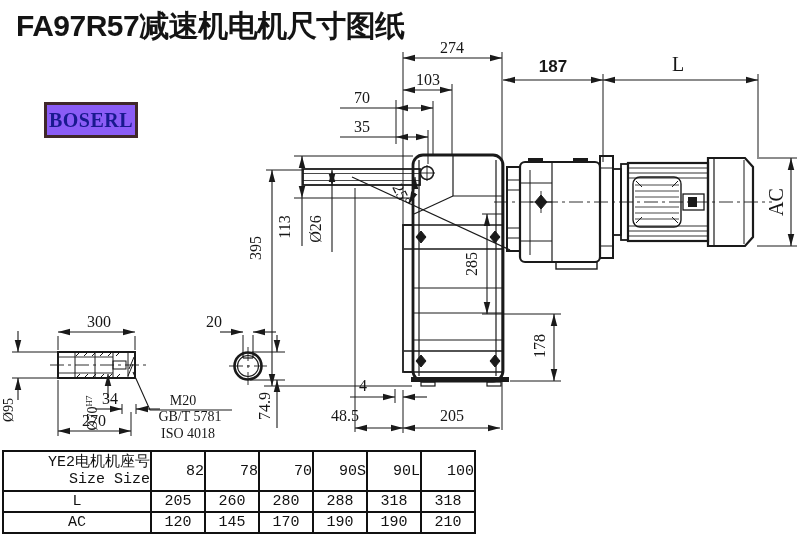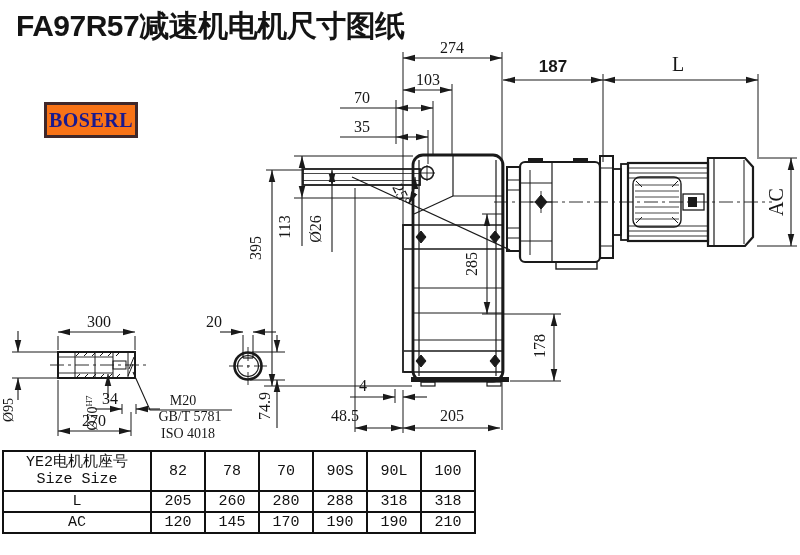--- a/index.html
+++ b/index.html
@@ -3,30 +3,30 @@
 <meta charset="utf-8">
 <style>
   html,body{margin:0;padding:0;background:#ffffff;}
   #stage{position:relative;width:800px;height:555px;background:#ffffff;overflow:hidden;
          font-family:"Liberation Sans","DejaVu Sans",sans-serif;}
   #title{position:absolute;left:16px;top:6px;font-size:30px;font-weight:bold;color:#141414;
          letter-spacing:-0.5px;white-space:nowrap;}
   #logo{position:absolute;left:44px;top:102px;width:88px;height:30px;border:3px solid #40282a;
         display:flex;align-items:center;justify-content:center;
         font-family:"Liberation Serif","DejaVu Serif",serif;font-weight:bold;font-size:20px;
-        color:#19198f;letter-spacing:0.5px;background:#f97316;}
+        color:#19198f;letter-spacing:0.5px;background:#8b5cf6;}
   svg text{font-family:"Liberation Serif","DejaVu Serif",serif;font-size:16px;fill:#171717;}
   svg text.bold{font-family:"Liberation Sans","DejaVu Sans",sans-serif;font-weight:bold;font-size:17px;}
   svg text.big{font-size:20px;}
   svg text.sm{font-size:14px;}
   #spec-table{position:absolute;left:2px;top:450px;border-collapse:collapse;table-layout:fixed;
         font-family:"Liberation Mono","DejaVu Sans Mono",monospace;font-size:15px;color:#111;}
   #spec-table td{border:2px solid #111;text-align:center;padding:0;height:19px;line-height:19px;
         overflow:hidden;white-space:nowrap;}
-  #spec-table td.hdr{height:38px;line-height:17px;}
+  #spec-table td.hdr{height:38px;line-height:17px;text-align:right;}
   #spec-table col.c0{width:148px;} #spec-table col.cn{width:54px;}
 </style>
 </head>
 <body>
 
 <div id="stage">
   <div id="title">FA97R57减速机电机尺寸图纸</div>
   <div id="logo">BOSERL</div>
 
   <svg width="800" height="555" viewBox="0 0 800 555">

